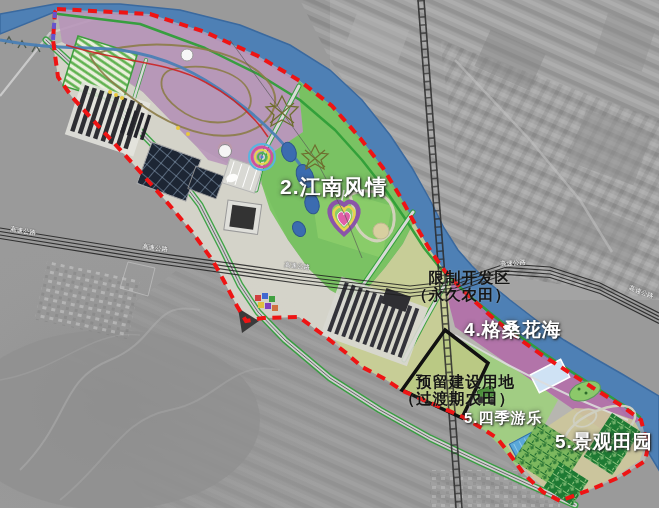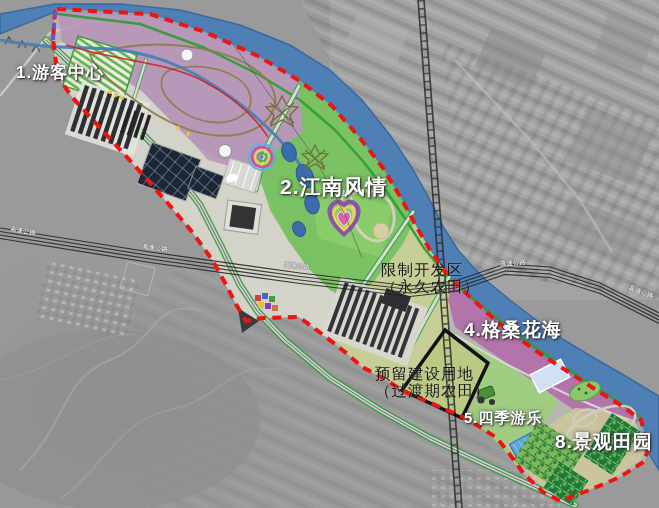--- a/index.html
+++ b/index.html
@@ -3,22 +3,22 @@
 <meta charset="utf-8">
 <style>
   html,body{margin:0;padding:0;background:#777;}
   #stage{position:relative;width:659px;height:508px;overflow:hidden;
          font-family:"Liberation Sans","DejaVu Sans",sans-serif;
          background:#9b9b9b;}
   #stage svg{position:absolute;left:0;top:0;}
   .lbl{position:absolute;font-weight:bold;white-space:nowrap;letter-spacing:1px;
        color:#fff;text-shadow:1px 1px 2px rgba(30,30,30,.95),0 0 4px rgba(60,60,60,.8);
        pointer-events:none;}
-  .darklbl{position:absolute;font-weight:normal;white-space:nowrap;color:#151515;
-       text-shadow:0 0 2px rgba(230,230,210,.35);text-align:left;pointer-events:none;}
+  .darklbl{position:absolute;font-weight:bold;white-space:nowrap;color:#151515;
+       text-shadow:0 0 2px rgba(230,230,210,.35);text-align:right;pointer-events:none;margin-top:8px;}
   .darklbl div{line-height:17px;font-size:15.5px;letter-spacing:1px;}
   .rdlbl{position:absolute;font-size:6.5px;font-weight:bold;color:#e8e8e8;
        text-shadow:0 0 1px #000;letter-spacing:0;pointer-events:none;}
 </style>
 </head>
 <body>
 
 <div id="stage">
 <svg width="659" height="508" viewBox="0 0 659 508">
   <defs>
@@ -292,25 +292,24 @@
     <polygon points="445,330 488,363 462,418 402,390" stroke="#111" stroke-width="3.5"></polygon>
     <path d="M57,9 L150,14 L205,32 L258,56 L300,81 L332,106 L360,138 L383,168 L401,198 L416,226 L430,250
          L444,270 L458,285 L472,299 L492,317 L515,336 L542,355 L570,373 L598,391 L622,406 L641,420
          L648,447 L645,461 L620,477 L592,489 L560,501 L543,492 L524,474 L508,452 L497,438 L480,427
          L463,417 L403,391 L385,379 L362,367 L345,352 L322,334 L299,317 L263,318 L246,321 L237,306
          L224,281 L213,261 L193,233 L166,201 L135,166 L103,131 L72,97 L58,77 L53,40 L55,12 Z" stroke-width="4" stroke-dasharray="9 6.5" stroke="#ee1414"></path>
     <path d="M55,12 L53,40" stroke="#6655cc" stroke-width="4" stroke-dasharray="6 5"></path>
   </g>
 </svg>
 
-<div class="lbl" style="left:16px;top:61px;font-size:17px">1.游客中心</div>
 <div class="lbl" style="left:280px;top:173px;font-size:21px">2.江南风情</div>
 <div class="lbl" style="left:464px;top:317px;font-size:19px">4.格桑花海</div>
 <div class="lbl" style="left:464px;top:409px;font-size:15px">5.四季游乐</div>
-<div class="lbl" style="left:555px;top:429px;font-size:19px">8.景观田园</div>
+<div class="lbl" style="left:555px;top:429px;font-size:19px">5.景观田园</div>
 
 <div class="darklbl" style="left:381px;top:261px;width:130px">
   <div>限制开发区</div>
   <div>（永久农田）</div>
 </div>
 <div class="darklbl" style="left:375px;top:365px;width:140px">
   <div>预留建设用地</div>
   <div>（过渡期农田）</div>
 </div>
 

